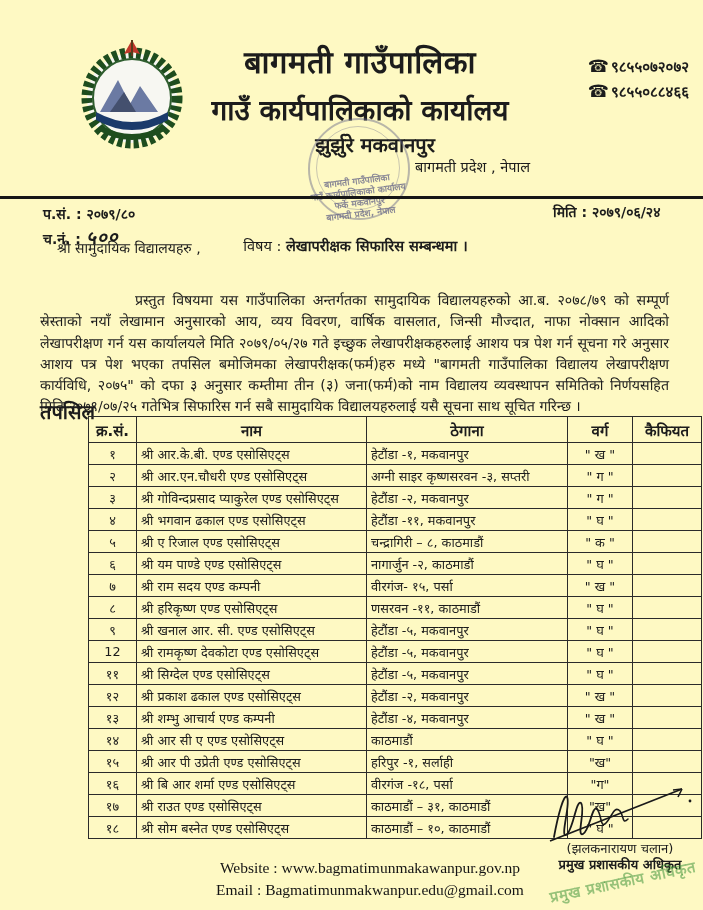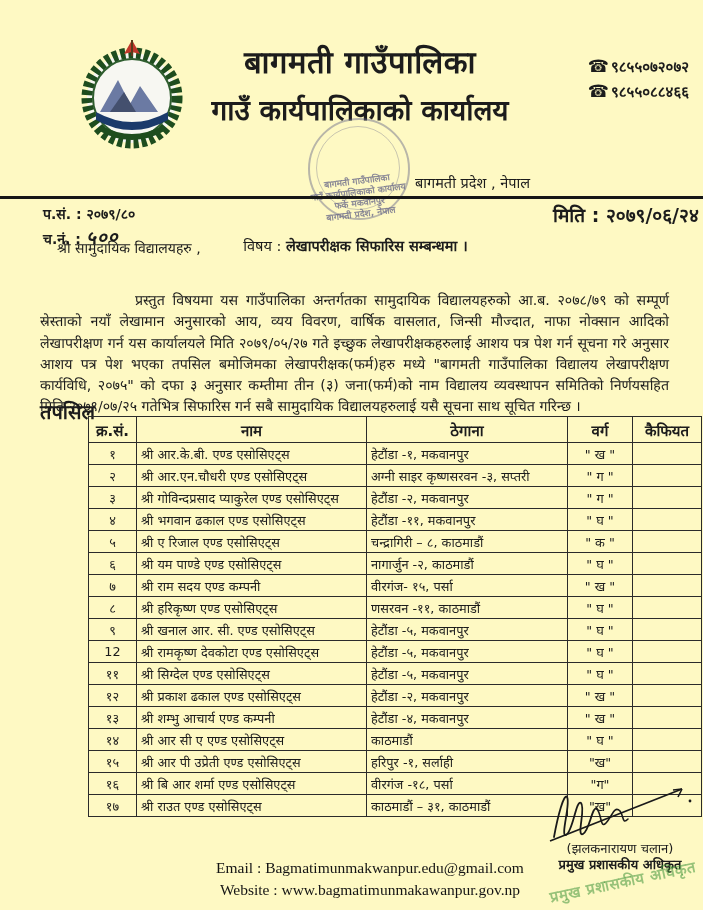--- a/index.html
+++ b/index.html
@@ -8,38 +8,38 @@
     background:#fef9c3;color:#1c1c1c;overflow:hidden;
     font-family:"DejaVu Sans","Liberation Sans",sans-serif;
   }
   .abs{position:absolute;}
   
   .emblem{left:76px;top:36px;width:112px;height:114px;}
   .title-block{left:120px;top:40px;width:480px;text-align:center;}
   .org-name{font-size:31px;font-weight:700;letter-spacing:.5px;}
   .office-name{font-size:28px;font-weight:700;margin-top:8px;}
   .location{left:250px;top:131px;width:250px;text-align:center;font-size:20px;font-weight:600;}
-  .province{left:415px;top:172px;font-size:14.5px;}
+  .province{left:415px;top:156px;font-size:14.5px;}
   .phones{right:14px;top:54px;text-align:left;font-size:15px;font-weight:600;line-height:24px;}
   .phone-icon{font-size:17px;margin-right:2px;}
   
   .seal{left:300px;top:118px;width:118px;height:150px;color:rgba(100,100,135,.75);}
   .seal-circle{position:absolute;left:8px;top:0;width:98px;height:98px;border-radius:50%;
     border:2px solid rgba(100,100,135,.45);}
   .seal-circle-inner{position:absolute;left:16px;top:8px;width:82px;height:82px;border-radius:50%;
     border:1px solid rgba(100,100,135,.35);}
   .seal-lines{position:absolute;left:-6px;top:58px;width:130px;transform:rotate(-7deg);
     font-size:9px;line-height:11px;text-align:center;font-weight:600;}
   
   .top-rule{left:0;top:196px;width:703px;height:3px;background:#161616;}
   
   .meta-left{left:43px;top:203px;font-size:14px;font-weight:600;line-height:23px;}
   .chalani-value{display:inline-block;font-size:19px;font-weight:700;transform:rotate(-3deg);
     font-style:italic;letter-spacing:1px;}
-  .meta-date{left:553px;top:202px;font-size:19px;font-weight:600;}
+  .meta-date{left:553px;top:202px;font-size:14px;font-weight:600;}
   .subject-line{left:4px;top:235px;width:703px;text-align:center;font-size:14.5px;}
   .subject-line b{font-weight:700;}
   .addressee{left:57px;top:239px;font-size:14px;line-height:18px;}
   
   .body-par{left:40px;top:290px;width:629px;font-size:14.2px;line-height:21.3px;
     text-align:justify;text-indent:95px;}
   .tapasil{left:40px;top:398px;font-size:20px;font-weight:600;}
   
   table.rec{position:absolute;left:88px;top:416px;border-collapse:collapse;table-layout:fixed;}
   table.rec th,table.rec td{border:1.4px solid #2b2b2b;padding:0 4px;overflow:hidden;white-space:nowrap;}
@@ -74,20 +74,21 @@
     <polygon points="24,76 42,44 54,68 64,50 82,76" fill="#6b7aa3"></polygon>
     <polygon points="34,76 48,56 60,76" fill="#44506e"></polygon>
     <path d="M20,76 Q56,96 92,76 L92,84 Q56,104 20,84 Z" fill="#1a3a6b"></path>
     <path d="M24,92 Q56,110 88,92" stroke="#1e4d1e" stroke-width="6" fill="none"></path>
   </svg>
 
   <div class="abs title-block">
     <div class="org-name">बागमती गाउँपालिका</div>
     <div class="office-name">गाउँ कार्यपालिकाको कार्यालय</div>
   </div>
+  <div class="abs location">झुर्झुरे मकवानपुर</div>
   <div class="abs province">बागमती प्रदेश , नेपाल</div>
 
   <div class="abs phones">
     <div><span class="phone-icon">☎</span><span>९८५५०७२०७२</span></div>
     <div><span class="phone-icon">☎</span><span>९८५५०८८४६६</span></div>
   </div>
 
   <div class="abs seal">
     <div class="seal-circle"></div>
     <div class="seal-circle-inner"></div>
@@ -258,32 +259,39 @@
           <td class="c3">"ग"</td>
           <td class="c4"></td>
         </tr>
         <tr>
           <td class="c0">१७</td>
           <td class="c1">श्री राउत एण्ड एसोसिएट्स</td>
           <td class="c2">काठमाडौं – ३१, काठमाडौं</td>
           <td class="c3">"ख"</td>
           <td class="c4"></td>
         </tr>
+        <tr>
+          <td class="c0">१८</td>
+          <td class="c1">श्री सोम बस्नेत एण्ड एसोसिएट्स</td>
+          <td class="c2">काठमाडौं – १०, काठमाडौं</td>
+          <td class="c3">" घ "</td>
+          <td class="c4"></td>
+        </tr>
       </tbody>
   </table>
 
   <svg class="abs sig-svg" viewBox="0 0 160 80">
     <path d="M14,62 C18,40 24,18 27,22 C31,28 20,62 26,60 C33,57 36,24 41,28 C46,33 36,62 43,59 C50,55 52,30 57,34" stroke="#1a1a1a" stroke-width="1.8" fill="none" stroke-linecap="round"></path>
     <path d="M57,34 C62,40 60,54 66,48 C72,42 74,30 80,36 C84,41 82,50 88,44" stroke="#1a1a1a" stroke-width="1.6" fill="none" stroke-linecap="round"></path>
     <path d="M10,66 L142,14" stroke="#1a1a1a" stroke-width="1.8" fill="none"></path>
     <path d="M142,14 l-9,1 m9,-1 l-4,8" stroke="#1a1a1a" stroke-width="1.6" fill="none"></path>
     <circle cx="150" cy="26" r="1.4" fill="#1a1a1a"></circle>
   </svg>
   <div class="abs sig-name">(झलकनारायण चलान)</div>
   <div class="abs sig-title">प्रमुख प्रशासकीय अधिकृत</div>
   <div class="abs green-stamp">प्रमुख प्रशासकीय अधिकृत</div>
 
   <div class="abs footer">
+    <div>Website : www.bagmatimunmakawanpur.gov.np</div>
     <div>Email : Bagmatimunmakwanpur.edu@gmail.com</div>
-    <div>Website : www.bagmatimunmakawanpur.gov.np</div>
   </div>
 
 </div>
 
 </body></html>

